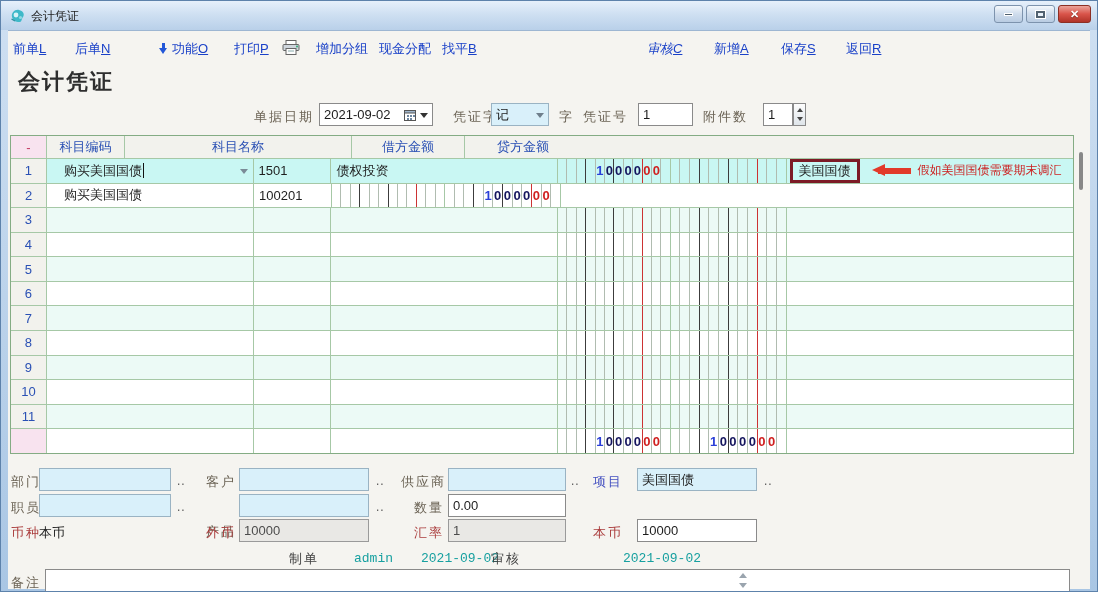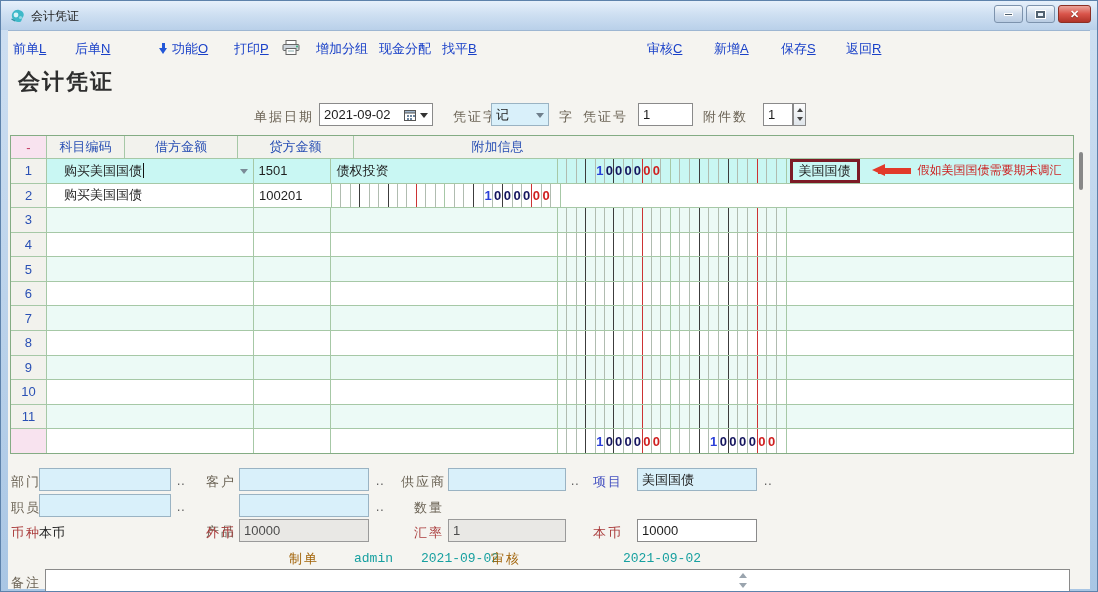--- a/index.html
+++ b/index.html
@@ -78,21 +78,21 @@
   .anno-box{display:inline-flex;align-items:center;border:3px solid #7c1b26;height:24px;padding:0 6px;
     font-size:13px;color:#1b1b1b;margin-left:1px;}
   .anno-arrow{position:relative;width:46px;height:13px;margin-left:6px;flex:0 0 auto;}
   .anno-arrow .head{position:absolute;left:0;top:0;width:0;height:0;border:6.5px solid transparent;border-right:13px solid #e23a2a;}
   .anno-arrow .shaft{position:absolute;left:12px;top:3.5px;width:33px;height:6px;background:#e23a2a;}
   .anno-text{font-size:12px;color:#cc2020;margin-left:6px;white-space:nowrap;}
   .scroll-thumb{position:absolute;left:1071px;top:121px;width:4px;height:38px;background:#888;border-radius:2px;}
   
   .lbl.red{color:#aa3c3c;}
   .lbl.blue{color:#4450c0;}
-  .lbl.dark{color:#a16207;}
+  .lbl.dark{color:#404040;}
   .plain{position:absolute;font-size:13px;color:#222;}
   .teal{position:absolute;font-size:13px;color:#17a0a0;font-family:"Liberation Mono",monospace;}
   .dots{position:absolute;font-size:12px;color:#555;letter-spacing:1px;cursor:default;}
   .memo-spin{position:absolute;left:730px;top:541px;width:11px;height:17px;}
   .memo-spin i{position:absolute;left:1px;width:0;height:0;border-left:4px solid transparent;border-right:4px solid transparent;}
   .memo-spin .up{top:1px;border-bottom:5px solid #9aa4ae;}
   .memo-spin .dn{bottom:1px;border-top:5px solid #9aa4ae;}
 </style>
 </head>
 <body>
@@ -128,21 +128,21 @@
         <div class="tb-item" style="left: 274px;"><svg width="19" height="15" viewBox="0 0 19 15">
             <rect x="4" y="0.5" width="10" height="4" fill="#fff" stroke="#666"></rect>
             <rect x="1" y="4.5" width="16" height="6" rx="1" fill="#cfd6dd" stroke="#666"></rect>
             <rect x="4" y="8.5" width="10" height="6" fill="#fdfdfd" stroke="#666"></rect>
             <line x1="6" y1="11" x2="12" y2="11" stroke="#8aa"></line>
             <circle cx="15" cy="6.5" r="1" fill="#3a7"></circle>
           </svg></div>
         <div class="tb-item" style="left: 308px;"><span>增加分组</span></div>
         <div class="tb-item" style="left: 371px;"><span>现金分配</span></div>
         <div class="tb-item" style="left: 434px;"><span>找平</span><u>B</u></div>
-        <div class="tb-item" style="left: 639px;"><span>审核</span><u>C</u></div>
+        <div class="tb-item" style="left: 639px; font-style: italic;"><span>审核</span><u>C</u></div>
         <div class="tb-item" style="left: 706px;"><span>新增</span><u>A</u></div>
         <div class="tb-item" style="left: 773px;"><span>保存</span><u>S</u></div>
         <div class="tb-item" style="left: 838px;"><span>返回</span><u>R</u></div>
       </div>
 
     <div class="page-title">会计凭证</div>
 
     <span class="lbl" style="left:246px;top:77px;">单据日期</span>
     <div class="inp" style="left:311px;top:72px;width:114px;">
       <span>2021-09-02</span>
@@ -169,23 +169,23 @@
     </div>
     <div class="spinbox" style="left:785px;top:72px;">
         <i class="up"></i>
         <i class="dn"></i>
       </div>
 
     <div class="grid" id="voucherGrid">
         <div class="g-row g-header">
           <div class="cell c0">-</div>
           <div class="cell c2">科目编码</div>
+          <div class="cell c3">科目名称</div>
           <div class="cell c4">借方金额</div>
           <div class="cell c5">贷方金额</div>
-          <div class="cell c6">附加信息</div>
         </div>
         <div class="g-row sel">
           <div class="cell c0">1</div>
           <div class="cell c1">
             <span>购买美国国债</span>
             <span class="caret"></span>
             <span class="cell-chev"></span>
           </div>
           <div class="cell c2">1501</div>
           <div class="cell c3">债权投资</div>
@@ -694,20 +694,21 @@
     <div class="inp cyan" style="left:629px;top:437px;width:120px;"><span>美国国债</span></div>
     <span class="dots" style="left:756px;top:443px;">..</span>
 
     <span class="lbl" style="left:3px;top:468px;">职员</span>
     <div class="inp cyan" style="left:31px;top:463px;width:132px;"><span></span></div>
     <span class="dots" style="left:169px;top:469px;">..</span>
     <span class="lbl" style="left:198px;top:468px;margin-top:24px;">产品</span>
     <div class="inp cyan" style="left:231px;top:463px;width:130px;"><span></span></div>
     <span class="dots" style="left:368px;top:469px;">..</span>
     <span class="lbl" style="left:406px;top:468px;">数量</span>
+    <div class="inp" style="left:440px;top:463px;width:118px;"><span>0.00</span></div>
 
     <span class="lbl red" style="left:3px;top:493px;">币种</span>
     <span class="plain" style="left:31px;top:493px;">本币</span>
     <span class="lbl red" style="left:198px;top:493px;">外币</span>
     <div class="inp gray" style="left:231px;top:488px;width:130px;"><span>10000</span></div>
     <span class="lbl red" style="left:406px;top:493px;">汇率</span>
     <div class="inp gray" style="left:440px;top:488px;width:118px;"><span>1</span></div>
     <span class="lbl red" style="left:585px;top:493px;">本币</span>
     <div class="inp" style="left:629px;top:488px;width:120px;"><span>10000</span></div>
 

